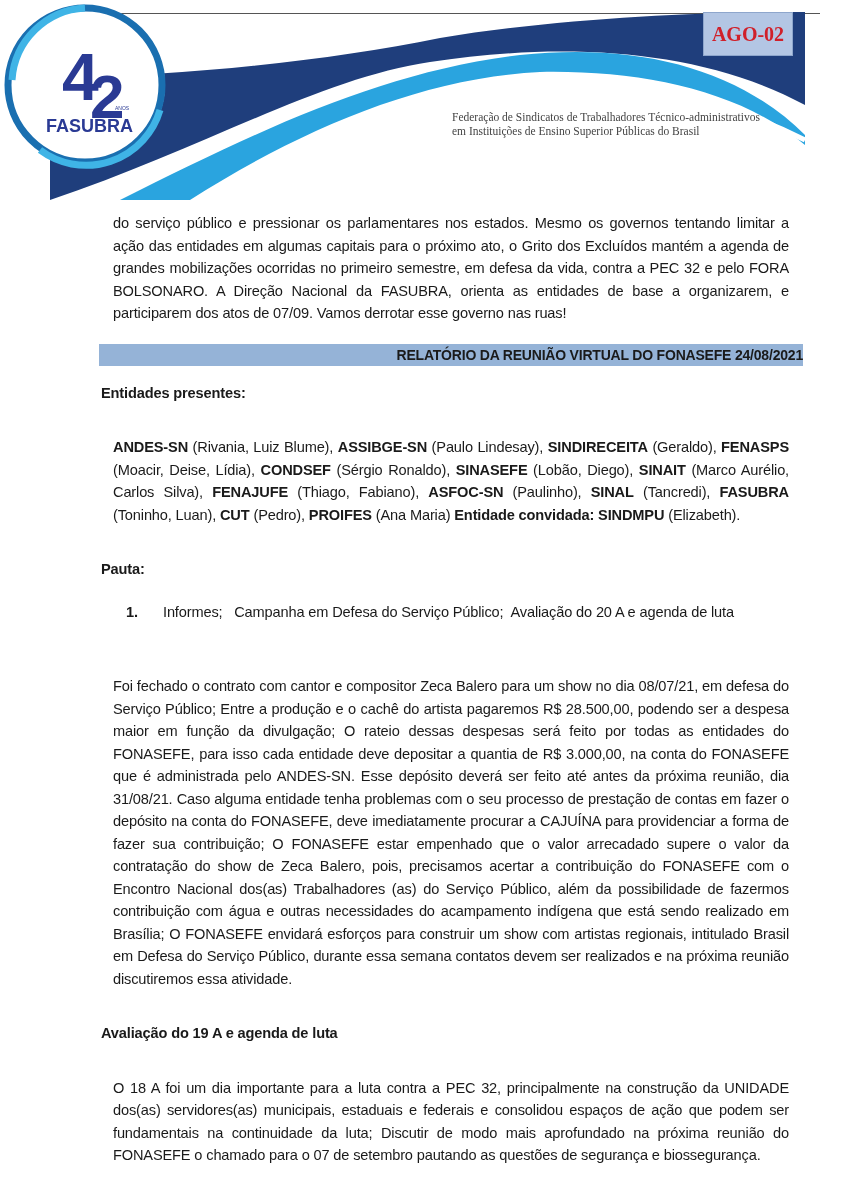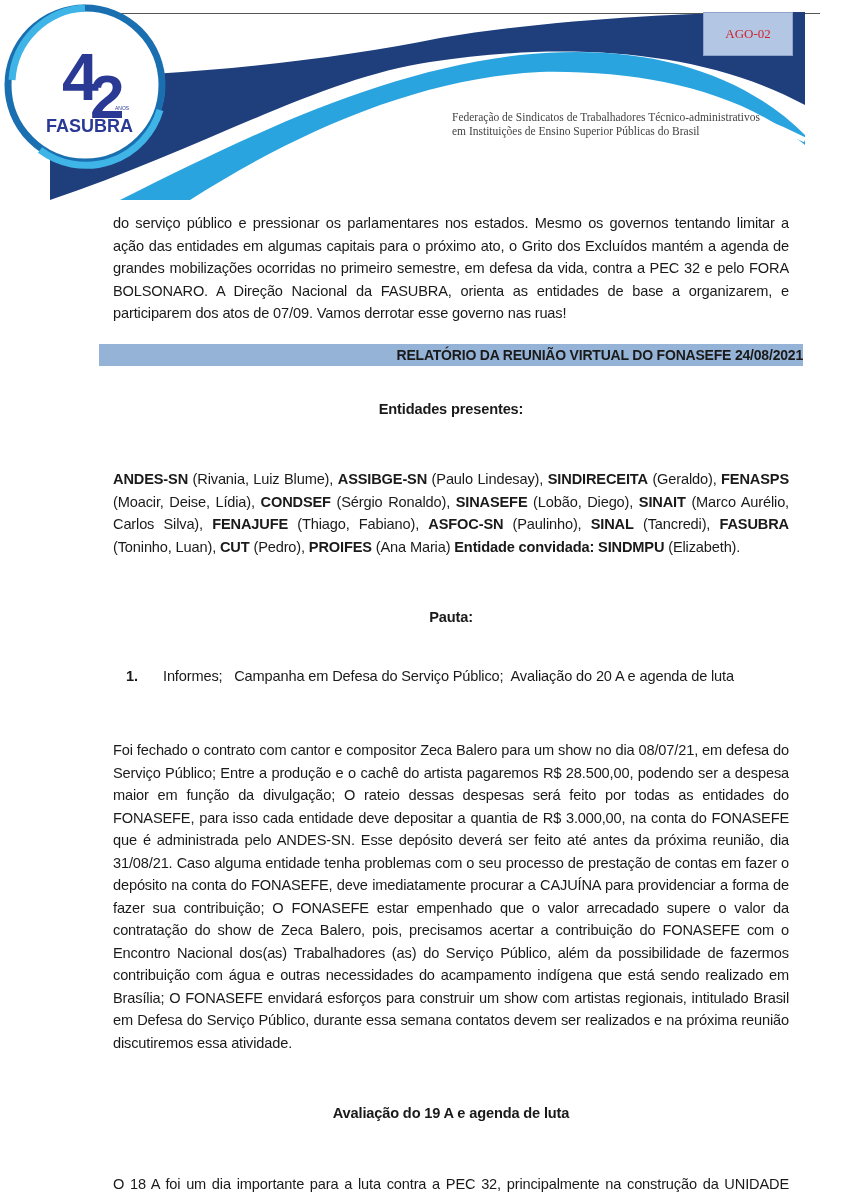--- a/index.html
+++ b/index.html
@@ -8,42 +8,42 @@
       font-family: "Liberation Sans", "DejaVu Sans", sans-serif;
       color: #1a1a1a;
     }
     .header { position: absolute; left: 0; top: 0; width: 848px; height: 200px; }
     .header svg { position: absolute; left: 0; top: 0; }
     .top-rule { position: absolute; left: 50px; top: 13px; width: 770px; height: 1px; background: #555; }
     .ago-badge {
       position: absolute; left: 703px; top: 12px; width: 88px; height: 42px;
       background: #b3c6e4; border: 1px solid #8ea6cc;
       display: flex; align-items: center; justify-content: center;
-      font-family: "Liberation Serif", serif; font-weight: normal; color: #d0202a; font-size: 13px;
+      font-family: "Liberation Serif", serif; font-weight: bold; color: #d0202a; font-size: 20px;
     }
     .logo {
       position: absolute; left: 70px; top: 20px; width: 170px; height: 170px;
     }
     .org-text {
       position: absolute; left: 452px; top: 110px;
       font-family: Liberation Serif, serif; font-size: 11.5px; color: #444; line-height: 14px;
     }
     .org-text .l3 { padding-left: 65px; }
 
     .content {
       position: absolute; left: 101px; top: 200px; width: 700px;
       font-size: 14.6px; line-height: 22.5px; letter-spacing: -0.15px;
     }
     .para { text-align: justify; margin: 12px; }
     .section-bar {
       margin-top: 19px; background: #95b3d7; height: 22px; line-height: 22px;
       text-align: right; font-weight: bold; font-size: 14px; letter-spacing: -0.2px;
       margin-left: -2px; margin-right: -2px;
     }
-    .subhead { font-weight: bold; margin: 16px; text-align: center; }
+    .subhead { font-weight: bold; margin: 0; }
     .gap-a { height: 16px; }
     .gap-b { height: 20px; }
     .pauta-item { display: flex; margin-left: 25px; }
     .pauta-item .num { font-weight: bold; width: 37px; }
     b { font-weight: bold; }
   </style>
 </head>
 <body>
 
 <div class="header">

